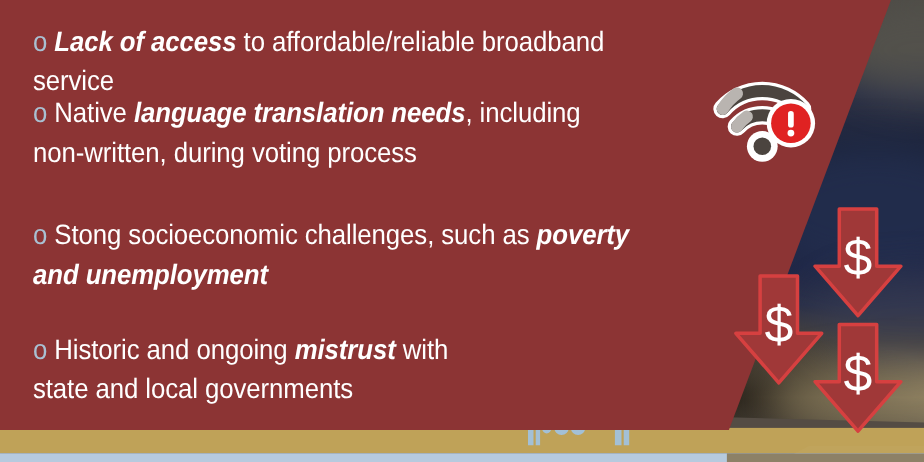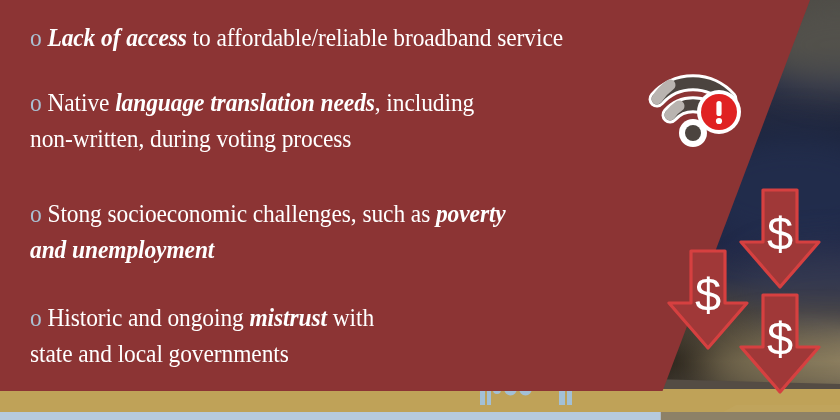--- a/index.html
+++ b/index.html
@@ -110,21 +110,21 @@
     width: 86px; height: 104px;
   }
   .arrow-1 { left: 737px; top: 187px; }
   .arrow-2 { left: 665px; top: 248px; }
   .arrow-3 { left: 737px; top: 292px; }
 
   
   .bullets {
     position: absolute;
     left: 0; top: 0;
-    width: 680px; height: 391px; font-family: Liberation Serif, serif;
+    width: 680px; height: 391px;
   }
   .bullet {
     position: absolute;
     left: 30px;
     color: #ffffff;
     font-size: 25.5px;
     line-height: 36px;
     font-weight: 400;
     letter-spacing: -0.1px;
     transform: scaleX(0.92);

